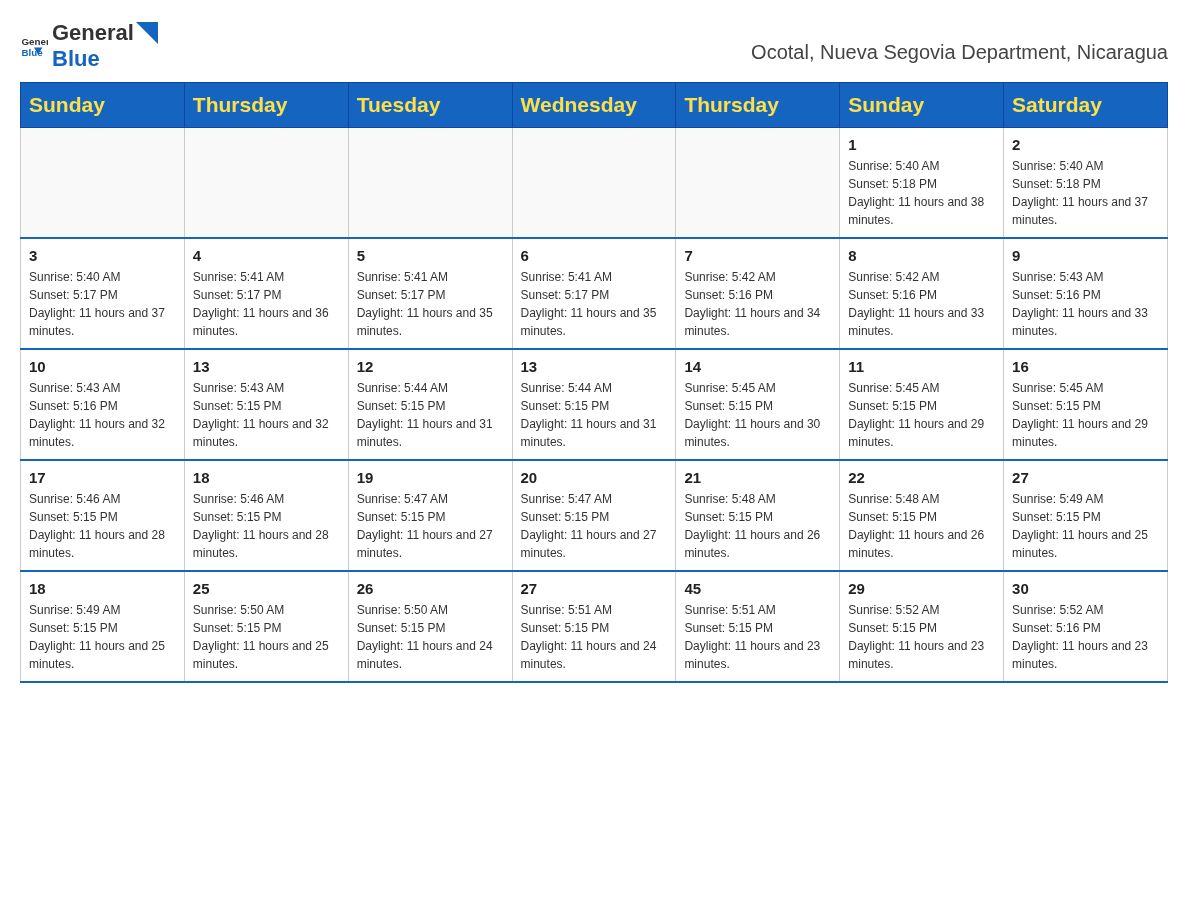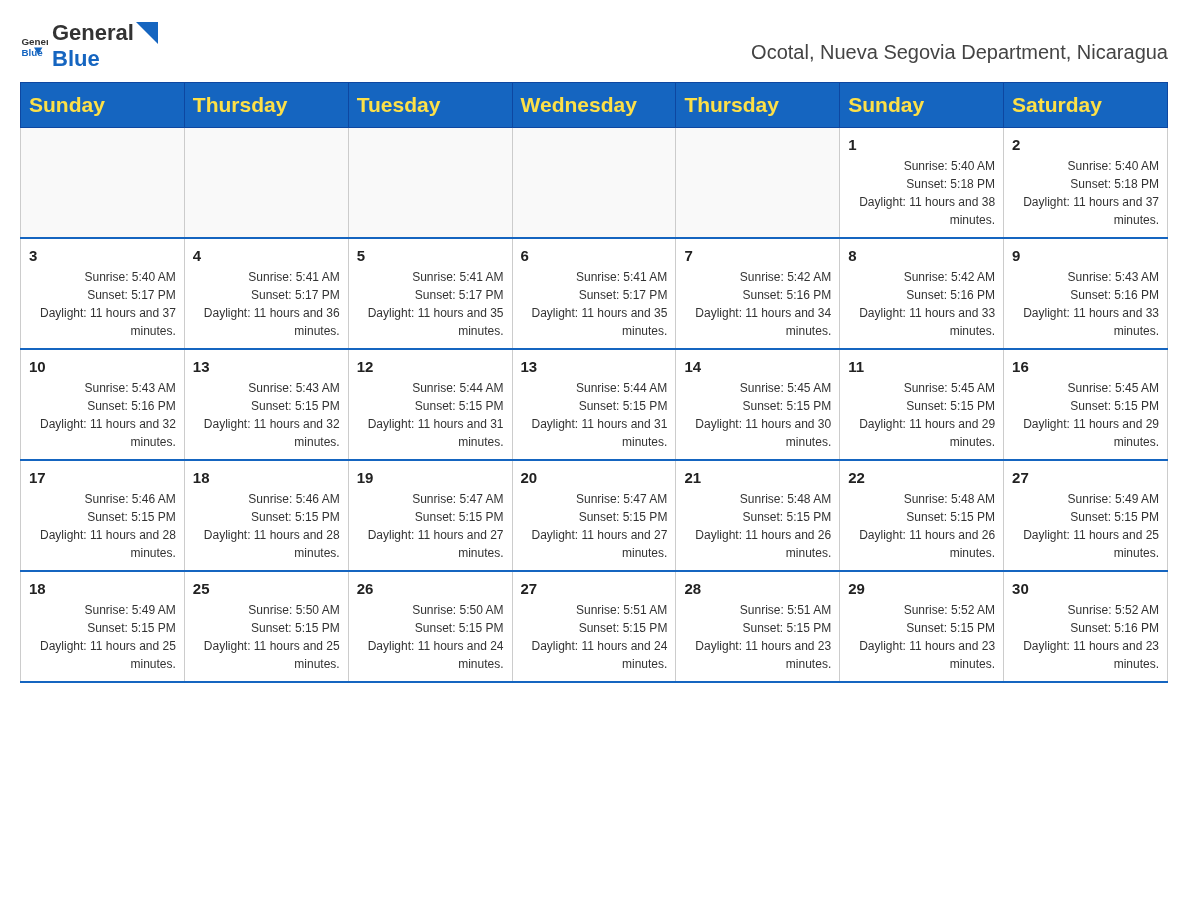--- a/index.html
+++ b/index.html
@@ -72,21 +72,20 @@
       font-size: 15px;
       font-weight: bold;
       color: #222;
       display: block;
       margin-bottom: 4px;
     }
     .day-info {
       font-size: 12px;
       line-height: 1.5;
       color: #333;
-      text-align: right;
     }
     .empty-cell {
       background: #f9f9f9;
     }
   </style>
 </head>
 <body>
 
 <div class="header">
   <div class="logo">
@@ -241,21 +240,21 @@
         </td>
         <td>
           <span class="day-number">26</span>
           <div class="day-info">Sunrise: 5:50 AM<br>Sunset: 5:15 PM<br>Daylight: 11 hours and 24 minutes.</div>
         </td>
         <td>
           <span class="day-number">27</span>
           <div class="day-info">Sunrise: 5:51 AM<br>Sunset: 5:15 PM<br>Daylight: 11 hours and 24 minutes.</div>
         </td>
         <td>
-          <span class="day-number">28</span>
+          <span class="day-number">45</span>
           <div class="day-info">Sunrise: 5:51 AM<br>Sunset: 5:15 PM<br>Daylight: 11 hours and 23 minutes.</div>
         </td>
         <td>
           <span class="day-number">29</span>
           <div class="day-info">Sunrise: 5:52 AM<br>Sunset: 5:15 PM<br>Daylight: 11 hours and 23 minutes.</div>
         </td>
         <td>
           <span class="day-number">30</span>
           <div class="day-info">Sunrise: 5:52 AM<br>Sunset: 5:16 PM<br>Daylight: 11 hours and 23 minutes.</div>
         </td>

